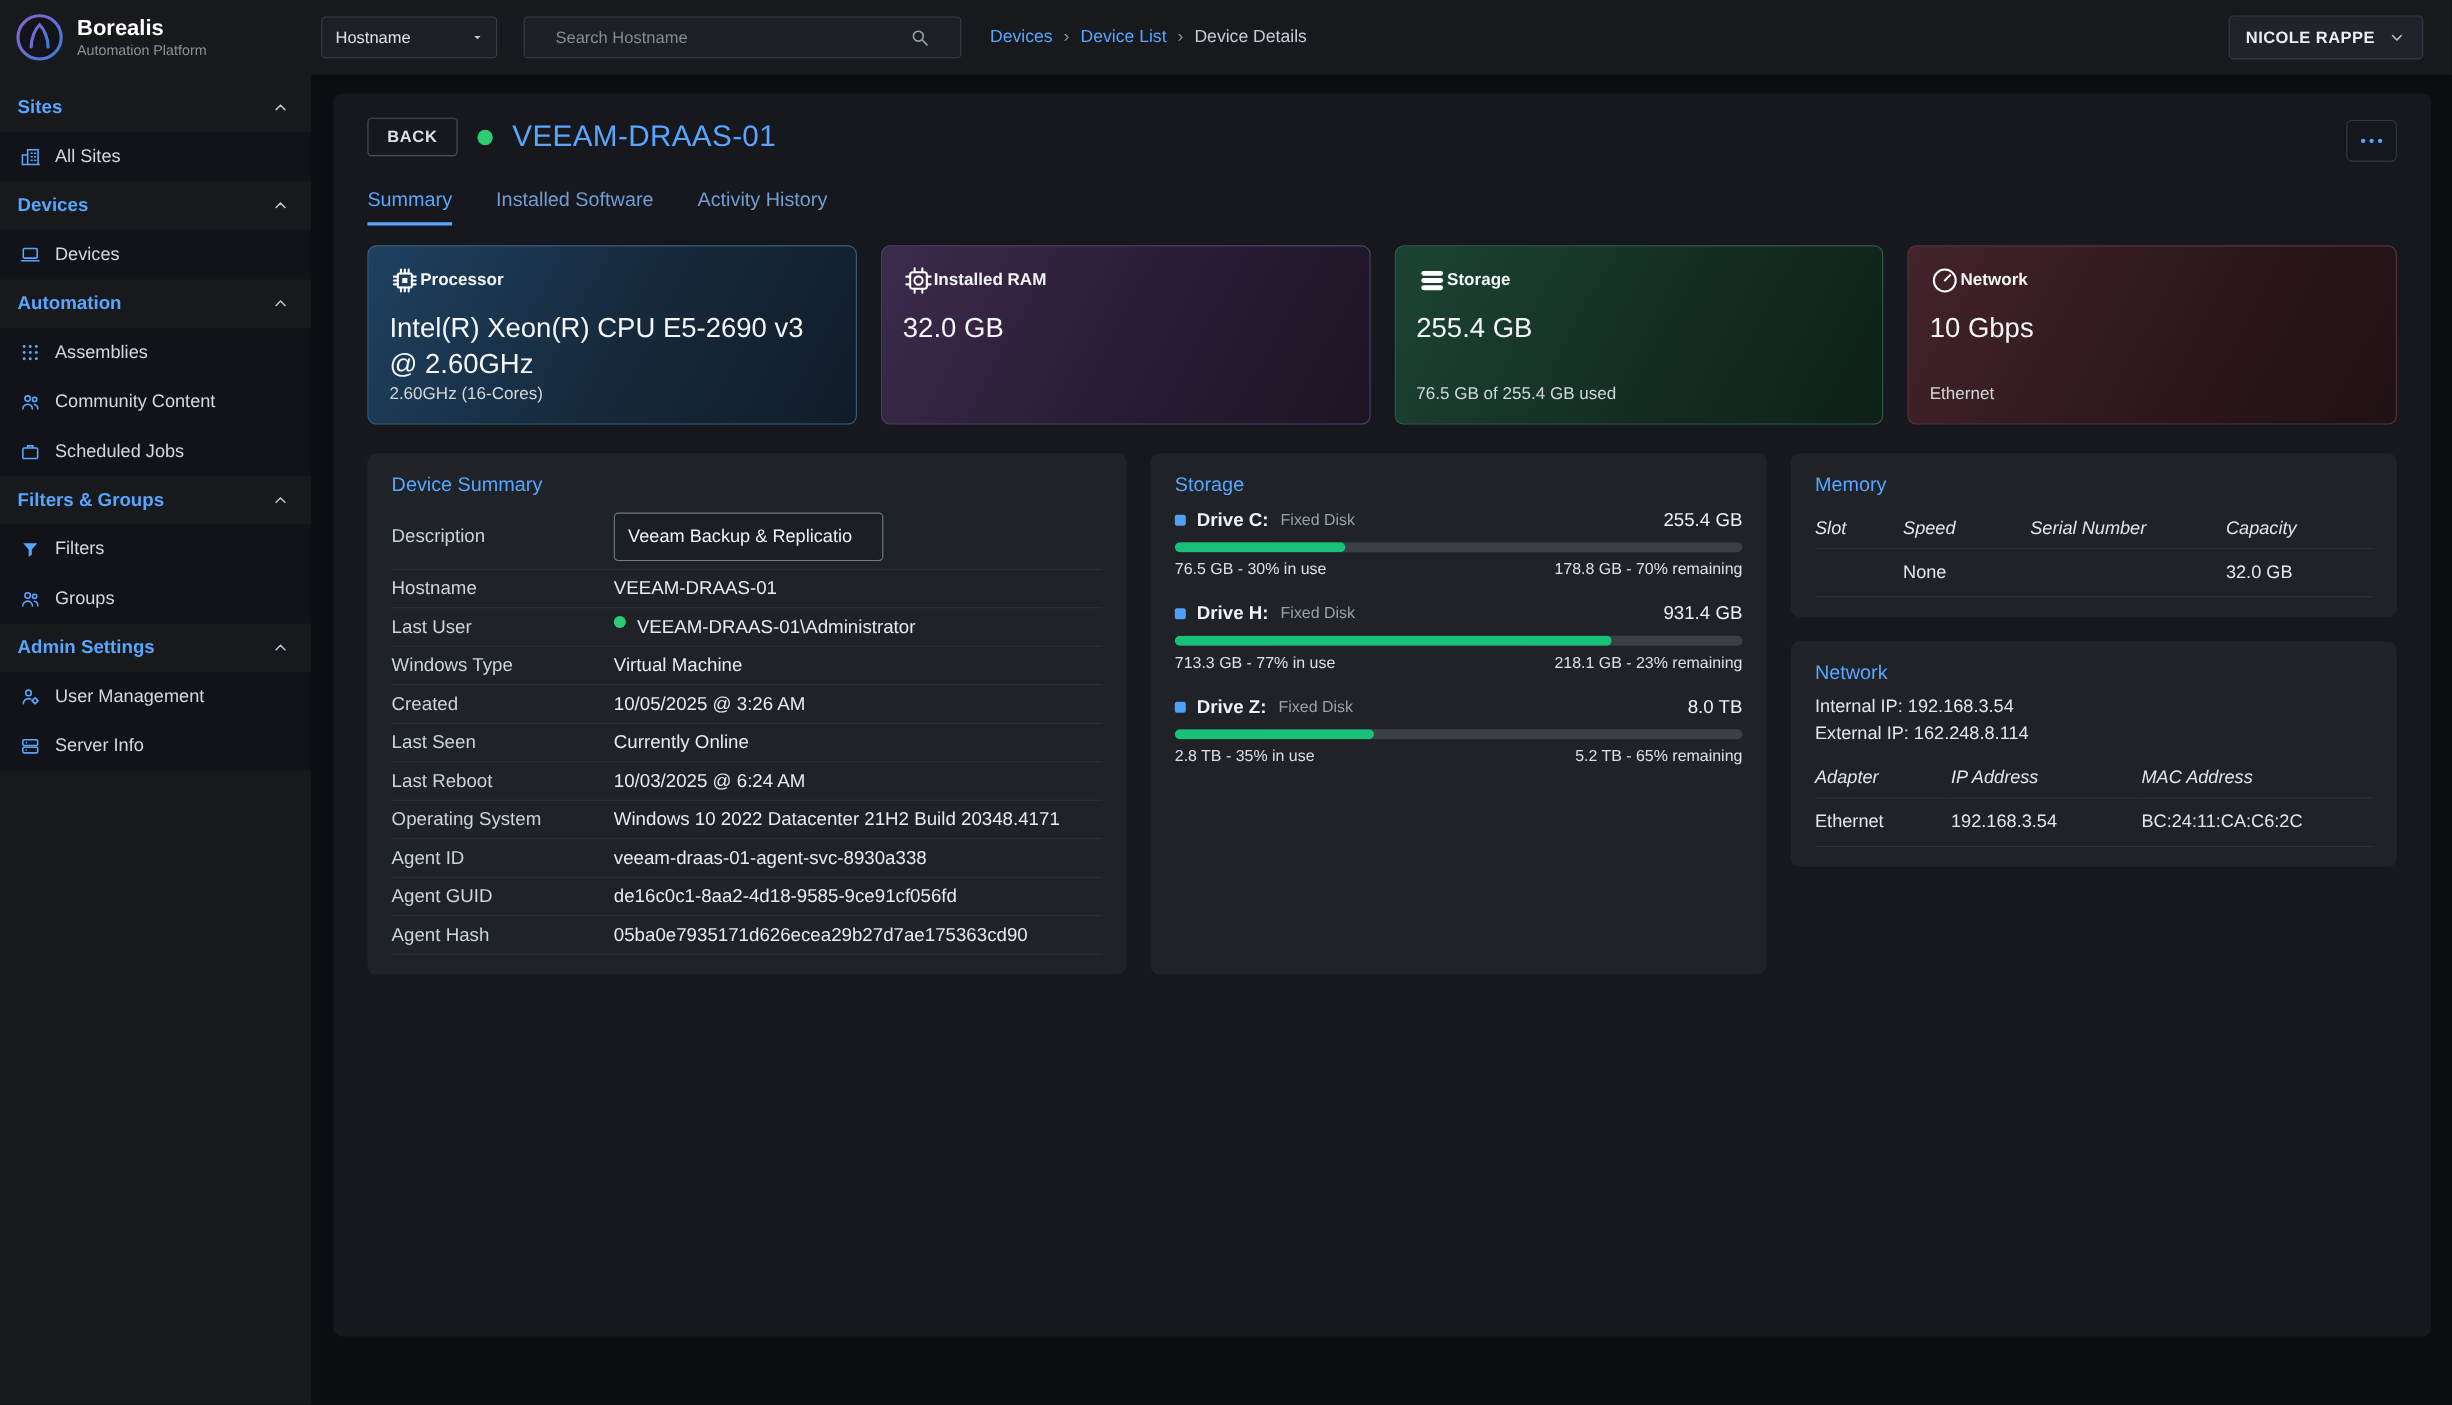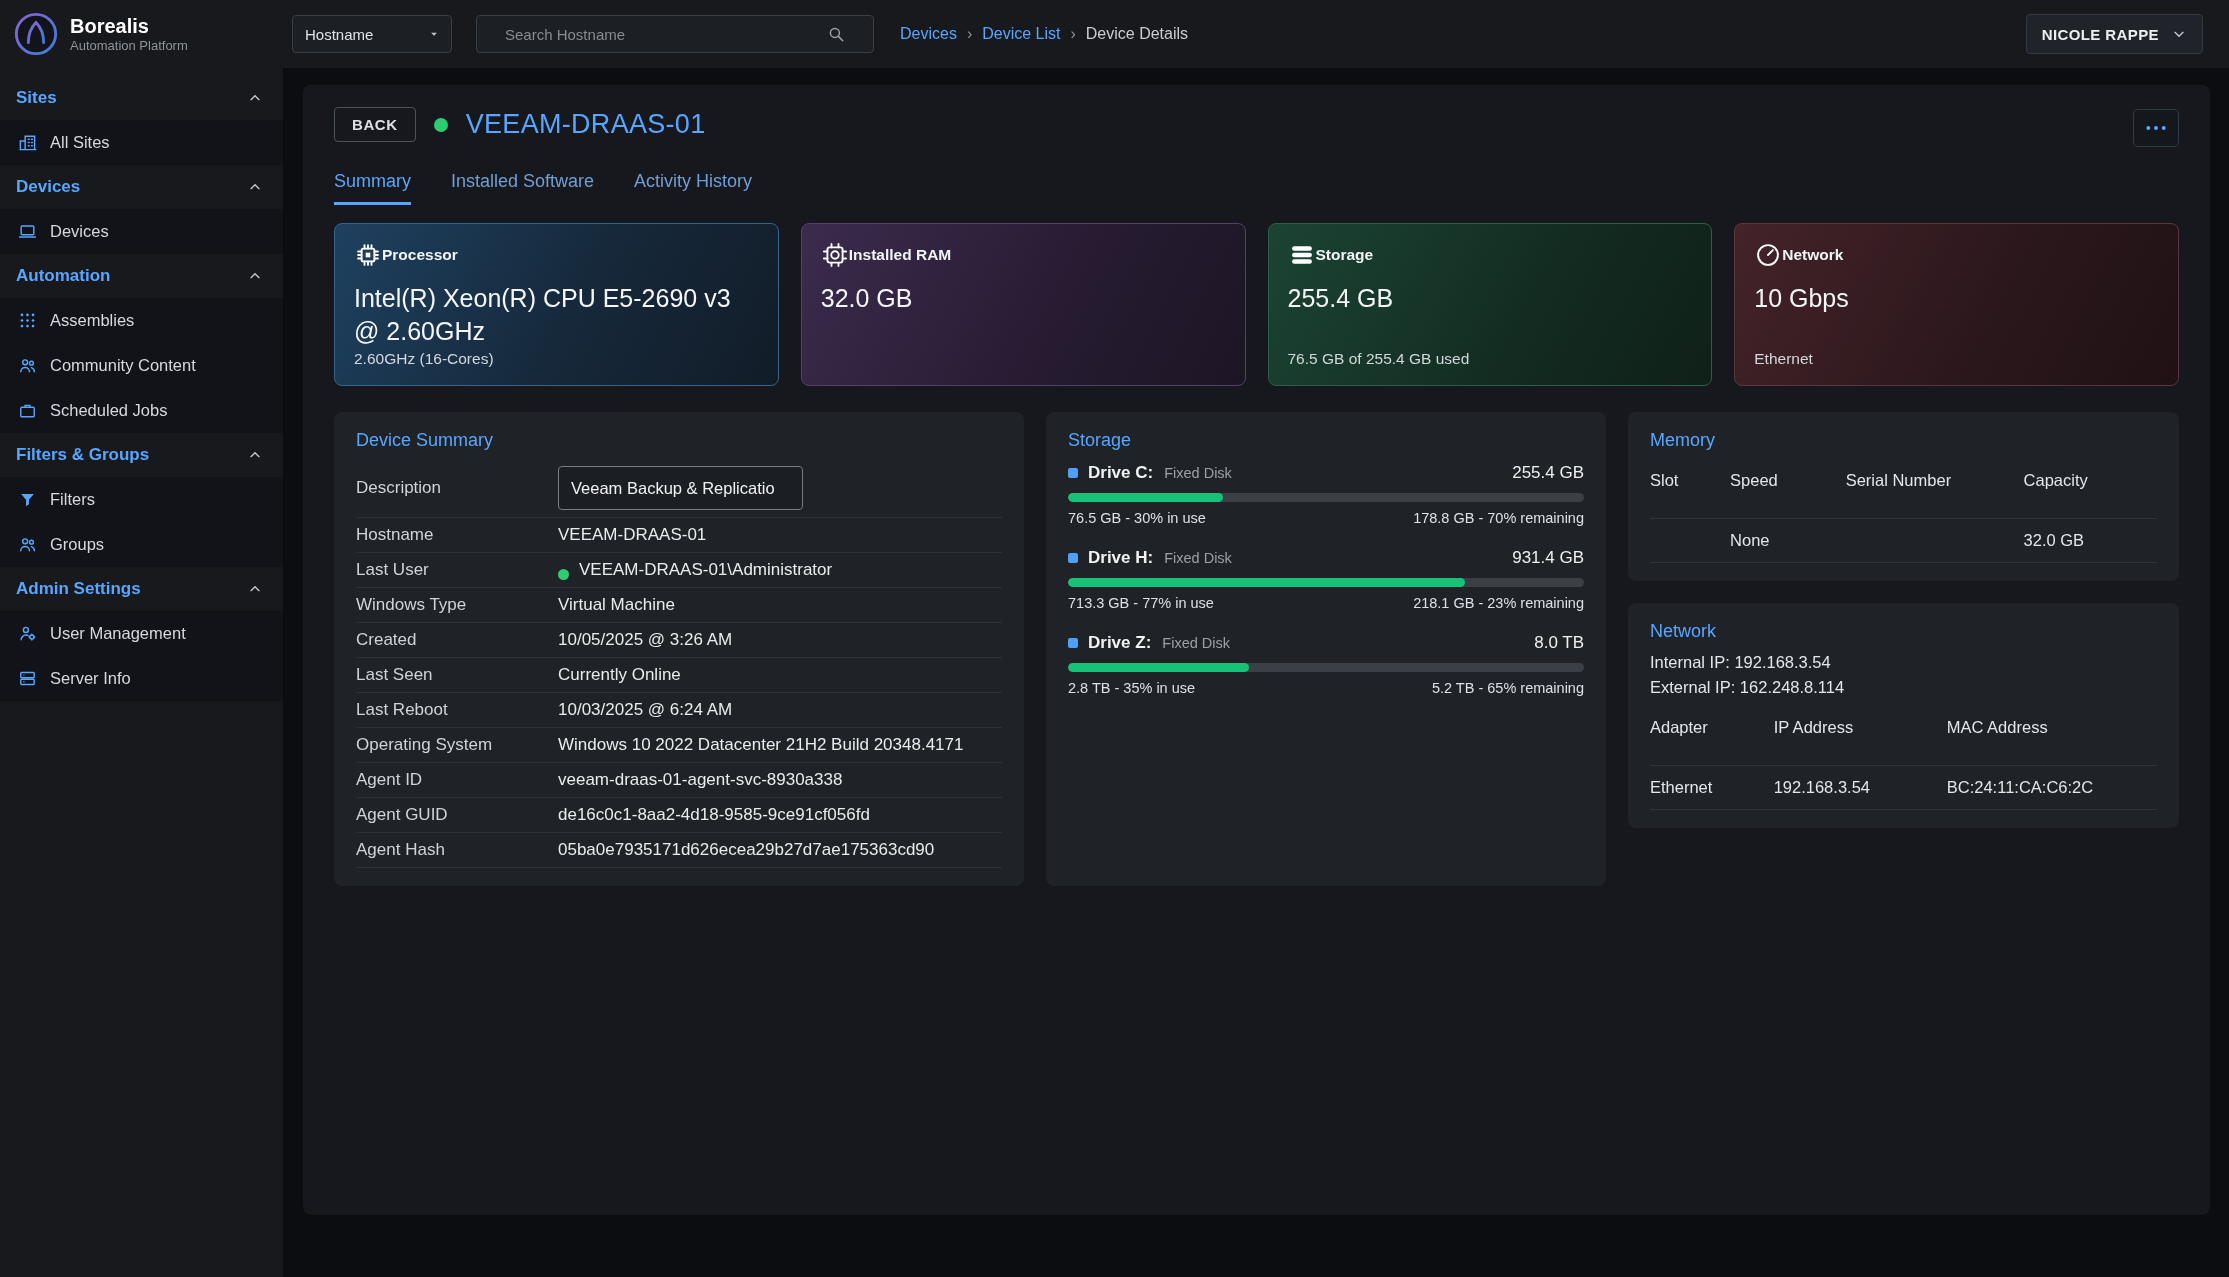--- a/index.html
+++ b/index.html
@@ -75,41 +75,41 @@
 
   
   .content-row { display:flex; gap:22px; margin-top:26px; align-items:flex-start; }
   .subpanel { background:#1f2227; border-radius:8px; padding:18px 22px; }
   .subpanel-title { color:#58a6ff; font-size:18px; margin-bottom:8px; }
 
   .ds { width:690px; }
   .ds-row { display:grid; grid-template-columns:185px 1fr; align-items:center; padding:7px 0;
     border-bottom:1px solid #2d3137; font-size:17px; }
   .ds-label { color:#cfd4d9; }
-  .ds-value { color:#e9ecee; display:flex; align-items:flex-end; gap:10px;padding-left:17px; }
+  .ds-value { color:#e9ecee; display:flex; align-items:flex-start; gap:10px;padding-left:17px; }
   .online-dot { width:11px; height:11px; border-radius:50%; background:#2ecc71; flex:none; }
   .desc-input { width:245px; height:44px; background:#1b1e23; border:1px solid #757c84; border-radius:4px;
     color:#f0f2f4; font-size:16.5px; padding:0 12px; font-family:inherit; outline:none; }
 
   .storage { width:560px; min-height:474px; }
   .drive { margin-top:12px; margin-bottom:22px; }
   .drive-head { display:flex; align-items:center; font-size:17px; }
   .drive-bullet { width:10px; height:10px; background:#4ea1f7; border-radius:2px; margin-right:10px; flex:none; }
   .drive-name { font-weight:bold; color:#f0f2f4; }
   .drive-type { color:#9aa1a8; font-size:14.5px; margin-left:11px; }
   .drive-size { margin-left:auto; color:#eef0f2; }
   .bar-track { height:9px; background:#3a4046; border-radius:5px; margin:10px 0 8px; overflow:hidden; }
   .bar-fill { height:100%; background:#17c178; border-radius:5px; }
   .drive-stats { display:flex; justify-content:space-between; font-size:14.5px; color:#dde1e5; }
 
   .right-col { flex:1; display:flex; flex-direction:column; gap:22px; }
   .tbl { display:grid; font-size:16.5px; }
   .tbl-mem { grid-template-columns:0.9fr 1.3fr 2fr 1.5fr; }
   .tbl-net { grid-template-columns:1fr 1.4fr 1.7fr; }
-  .tbl .th { padding:12px 0 28px; border-bottom:1px solid #2f343a; color:#e3e6ea; }
+  .tbl .th { padding:12px 0 8px; border-bottom:1px solid #2f343a; color:#e3e6ea;font-style:italic; }
   .tbl .td { padding:12px 0; border-bottom:1px solid #2f343a; color:#e3e6ea; }
   .ip-block { margin:4px 0 6px; }
   .ip-line { font-size:16.5px; color:#e3e6ea; line-height:1.5; }
 </style>
 </head>
 <body>
 
 <div class="topbar">
   <div class="brand">
     <span>

